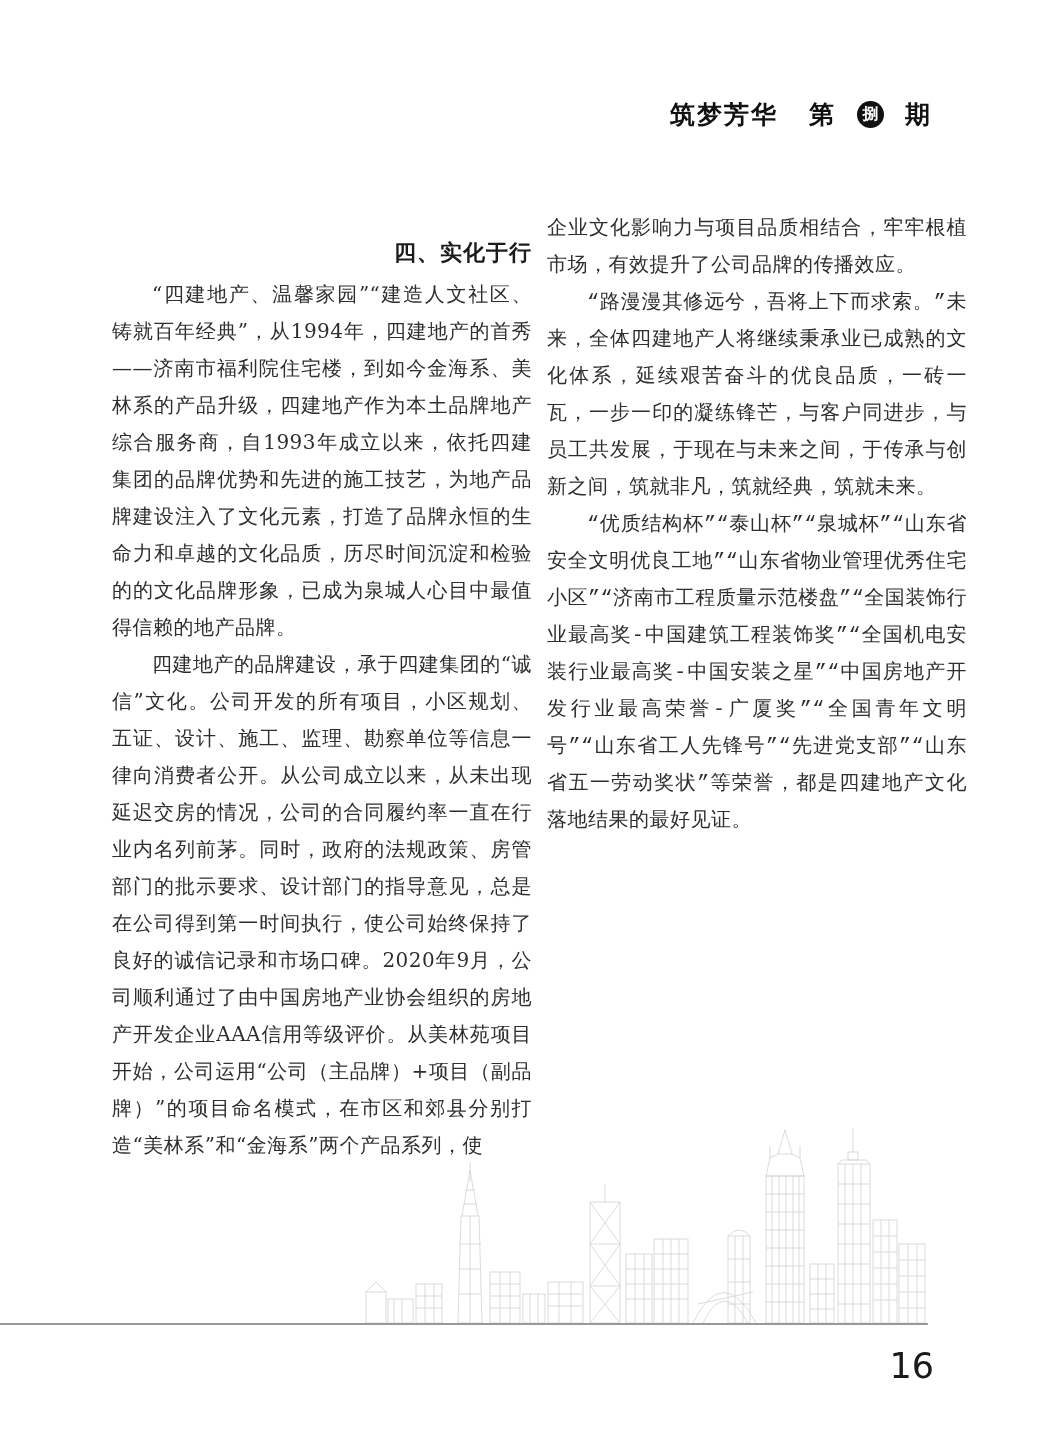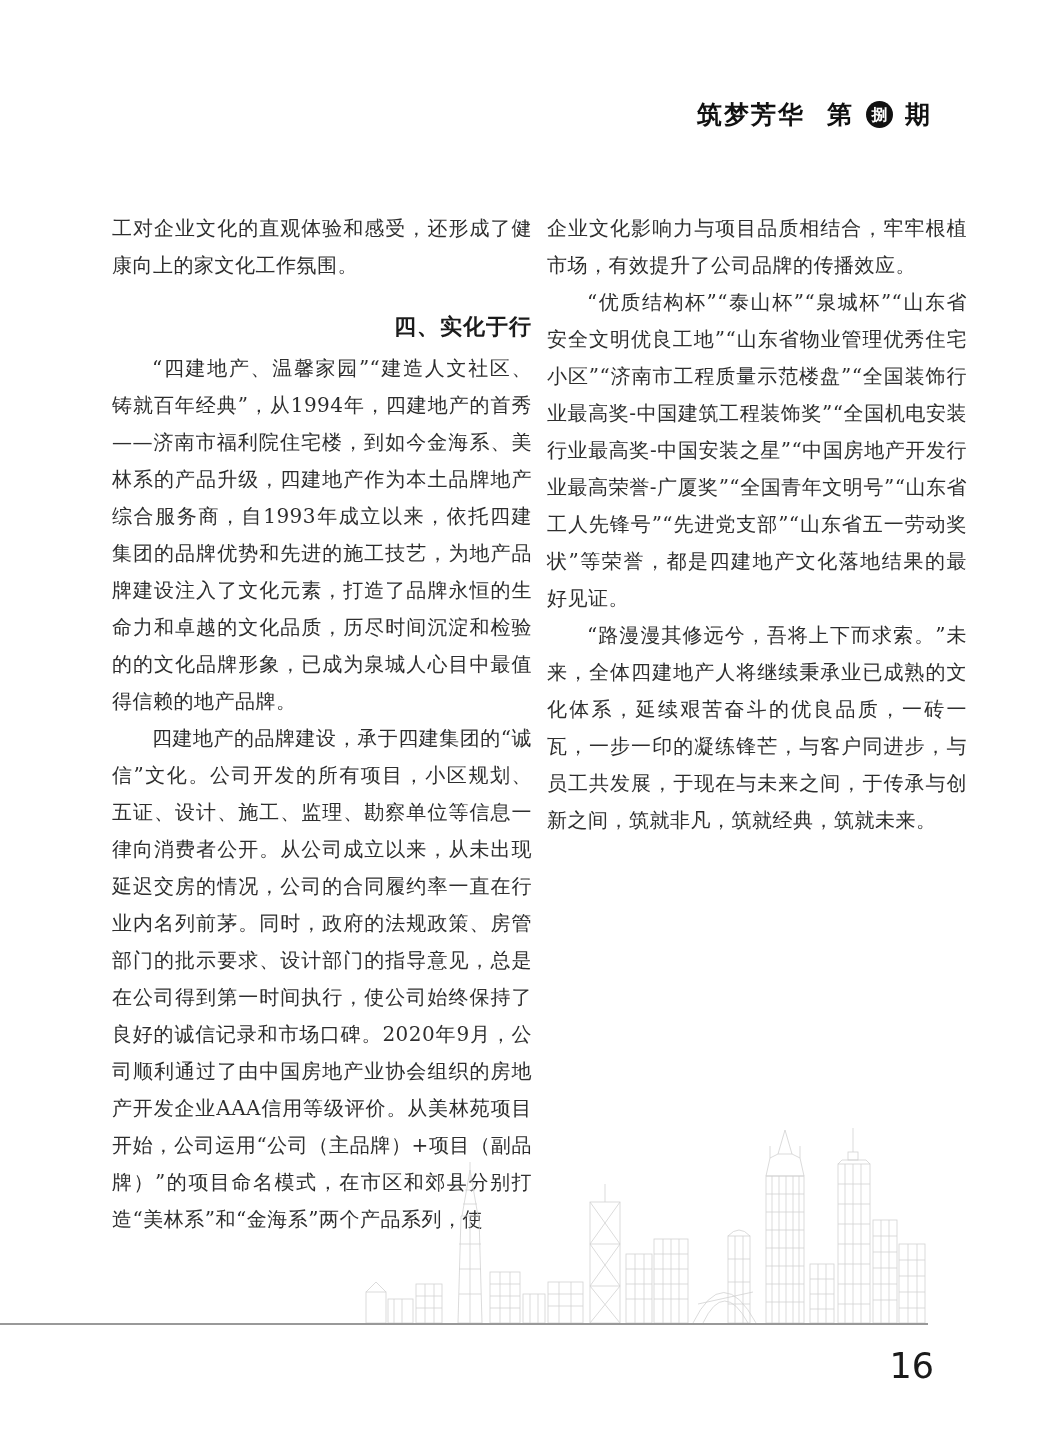--- a/index.html
+++ b/index.html
@@ -11,22 +11,22 @@
     overflow: hidden;
     font-family: "DejaVu Serif", serif;
   }
   
   .header {
     position: absolute;
     top: 98px;
     right: 118px;
     display: flex;
     align-items: center;
-    gap: 12px;
-    font-family: Liberation Serif, serif;
+    gap: 21px;
+    font-family: Liberation Mono, monospace;
     font-weight: bold;
     font-size: 25px;
     color: #111111;
     letter-spacing: 2px;
   }
   .header .mag-title { margin-right: 10px; }
   .issue-badge {
     display: inline-flex;
     align-items: center;
     justify-content: center;
@@ -40,21 +40,21 @@
     line-height: 1;
   }
   
   .column {
     position: absolute;
     top: 210px;
     width: 420px;
     color: #2e2e2e;
   }
   .col-left  { left: 112px; }
-  .col-right { left: 547px; }
+  .col-right { left: 547px; font-family: Liberation Mono, monospace; }
   .column p {
     margin: 0;
     font-size: 20px;
     line-height: 37px;
     text-align: justify;
     text-justify: inter-character;
     letter-spacing: 0.5px;
   }
   .column p.indent { text-indent: 2em; }
   .section-heading {
@@ -99,30 +99,29 @@
 <div id="page">
 
   <div class="header">
     <span class="mag-title">筑梦芳华</span>
     <span>第</span>
     <span class="issue-badge">捌</span>
     <span>期</span>
   </div>
 
   <div class="column col-left">
-    <p>工对企业文化的直观体验和感受，还形成了健康向上的家文化工作氛围。</p>
     <div class="section-heading">四、实化于行</div>
     <p class="indent">“四建地产、温馨家园”“建造人文社区、铸就百年经典”，从1994年，四建地产的首秀——济南市福利院住宅楼，到如今金海系、美林系的产品升级，四建地产作为本土品牌地产综合服务商，自1993年成立以来，依托四建集团的品牌优势和先进的施工技艺，为地产品牌建设注入了文化元素，打造了品牌永恒的生命力和卓越的文化品质，历尽时间沉淀和检验的的文化品牌形象，已成为泉城人心目中最值得信赖的地产品牌。</p>
     <p class="indent">四建地产的品牌建设，承于四建集团的“诚信”文化。公司开发的所有项目，小区规划、五证、设计、施工、监理、勘察单位等信息一律向消费者公开。从公司成立以来，从未出现延迟交房的情况，公司的合同履约率一直在行业内名列前茅。同时，政府的法规政策、房管部门的批示要求、设计部门的指导意见，总是在公司得到第一时间执行，使公司始终保持了良好的诚信记录和市场口碑。2020年9月，公司顺利通过了由中国房地产业协会组织的房地产开发企业AAA信用等级评价。从美林苑项目开始，公司运用“公司（主品牌）+项目（副品牌）”的项目命名模式，在市区和郊县分别打造“美林系”和“金海系”两个产品系列，使</p>
   </div>
 
   <div class="column col-right">
     <p>企业文化影响力与项目品质相结合，牢牢根植市场，有效提升了公司品牌的传播效应。</p>
+    <p class="indent">“路漫漫其修远兮，吾将上下而求索。”未来，全体四建地产人将继续秉承业已成熟的文化体系，延续艰苦奋斗的优良品质，一砖一瓦，一步一印的凝练锋芒，与客户同进步，与员工共发展，于现在与未来之间，于传承与创新之间，筑就非凡，筑就经典，筑就未来。</p>
     <p class="indent">“优质结构杯”“泰山杯”“泉城杯”“山东省安全文明优良工地”“山东省物业管理优秀住宅小区”“济南市工程质量示范楼盘”“全国装饰行业最高奖-中国建筑工程装饰奖”“全国机电安装行业最高奖-中国安装之星”“中国房地产开发行业最高荣誉-广厦奖”“全国青年文明号”“山东省工人先锋号”“先进党支部”“山东省五一劳动奖状”等荣誉，都是四建地产文化落地结果的最好见证。</p>
-    <p class="indent">“路漫漫其修远兮，吾将上下而求索。”未来，全体四建地产人将继续秉承业已成熟的文化体系，延续艰苦奋斗的优良品质，一砖一瓦，一步一印的凝练锋芒，与客户同进步，与员工共发展，于现在与未来之间，于传承与创新之间，筑就非凡，筑就经典，筑就未来。</p>
   </div>
 
   <div class="skyline">
     <svg width="570" height="200" viewBox="0 0 570 200" fill="none" stroke="#d2d2d2" stroke-width="0.8">
 
       <rect x="8" y="168" width="20" height="31"></rect>
       <polyline points="8,168 18,158 28,168"></polyline>
       <rect x="30" y="175" width="25" height="24"></rect>
       <line x1="36" y1="175" x2="36" y2="199"></line>
         <line x1="44" y1="175" x2="44" y2="199"></line>

